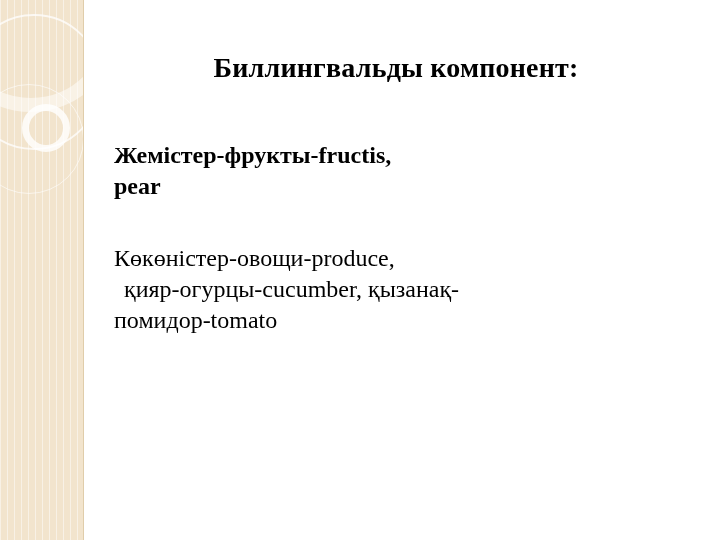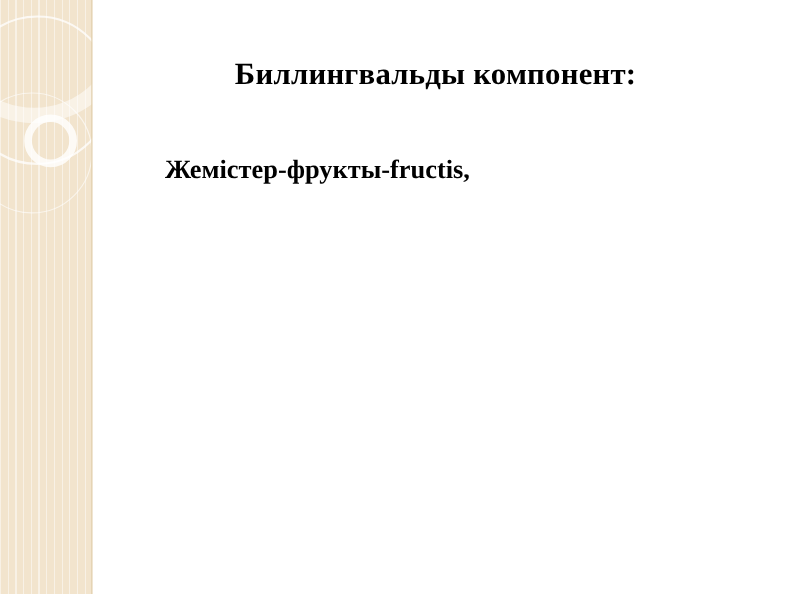--- a/index.html
+++ b/index.html
@@ -120,21 +120,20 @@
     margin: 0 0 0 0;
   }
   .para + .para {
     margin-top: 42px;
   }
   .b {
     font-weight: bold;
   }
   .line {
     display: block;
-    margin-left: 36px;
   }
   .line-indent {
     padding-left: 10px;
   }
 </style>
 </head>
 <body>
 
 <div class="slide">
 
@@ -148,18 +147,24 @@
   <div class="band-edge"></div>
 
   <div class="content">
 
     <div class="title">Биллингвальды компонент:</div>
 
     <div class="body-block">
 
       <div class="para">
         <span class="line b">Жемістер-фрукты-fructis,</span>
+        <span class="line b">pear</span>
       </div>
 
+      <div class="para">
+        <span class="line">Көкөністер-овощи-produce,</span>
+        <span class="line line-indent">қияр-огурцы-cucumber, қызанақ-</span>
+        <span class="line">помидор-tomato</span>
+      </div>
 
     </div>
   </div>
 </div>
 
 </body></html>

